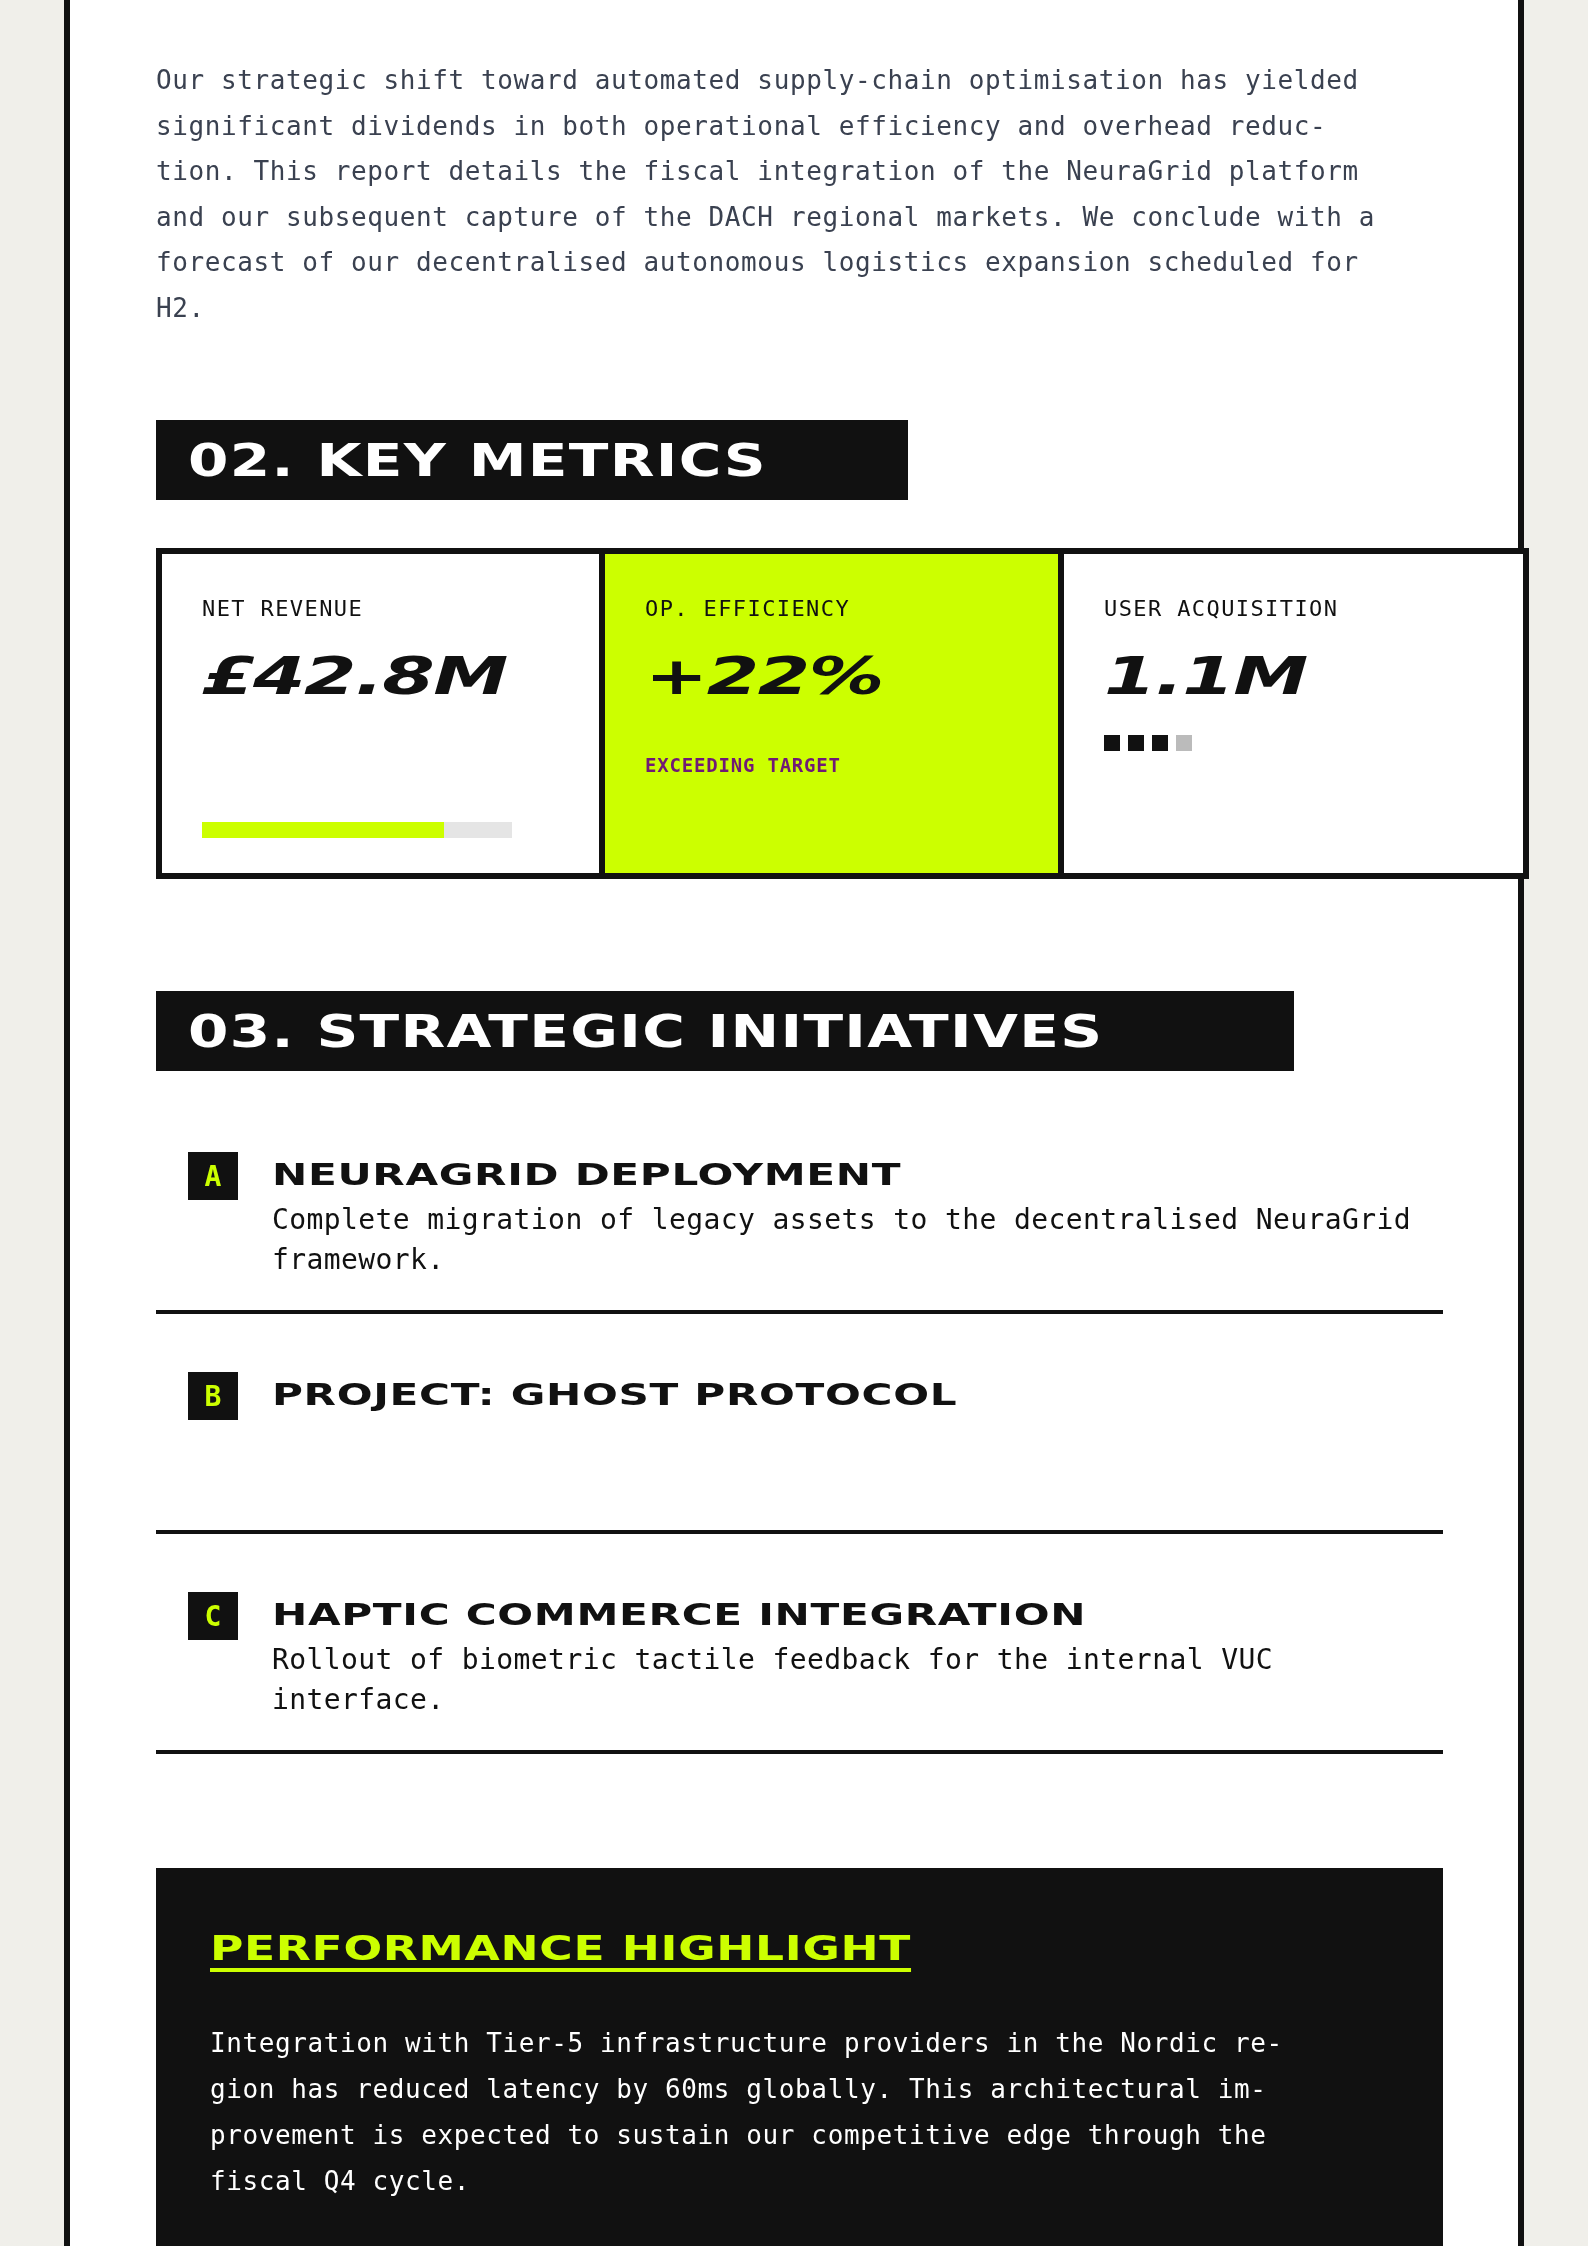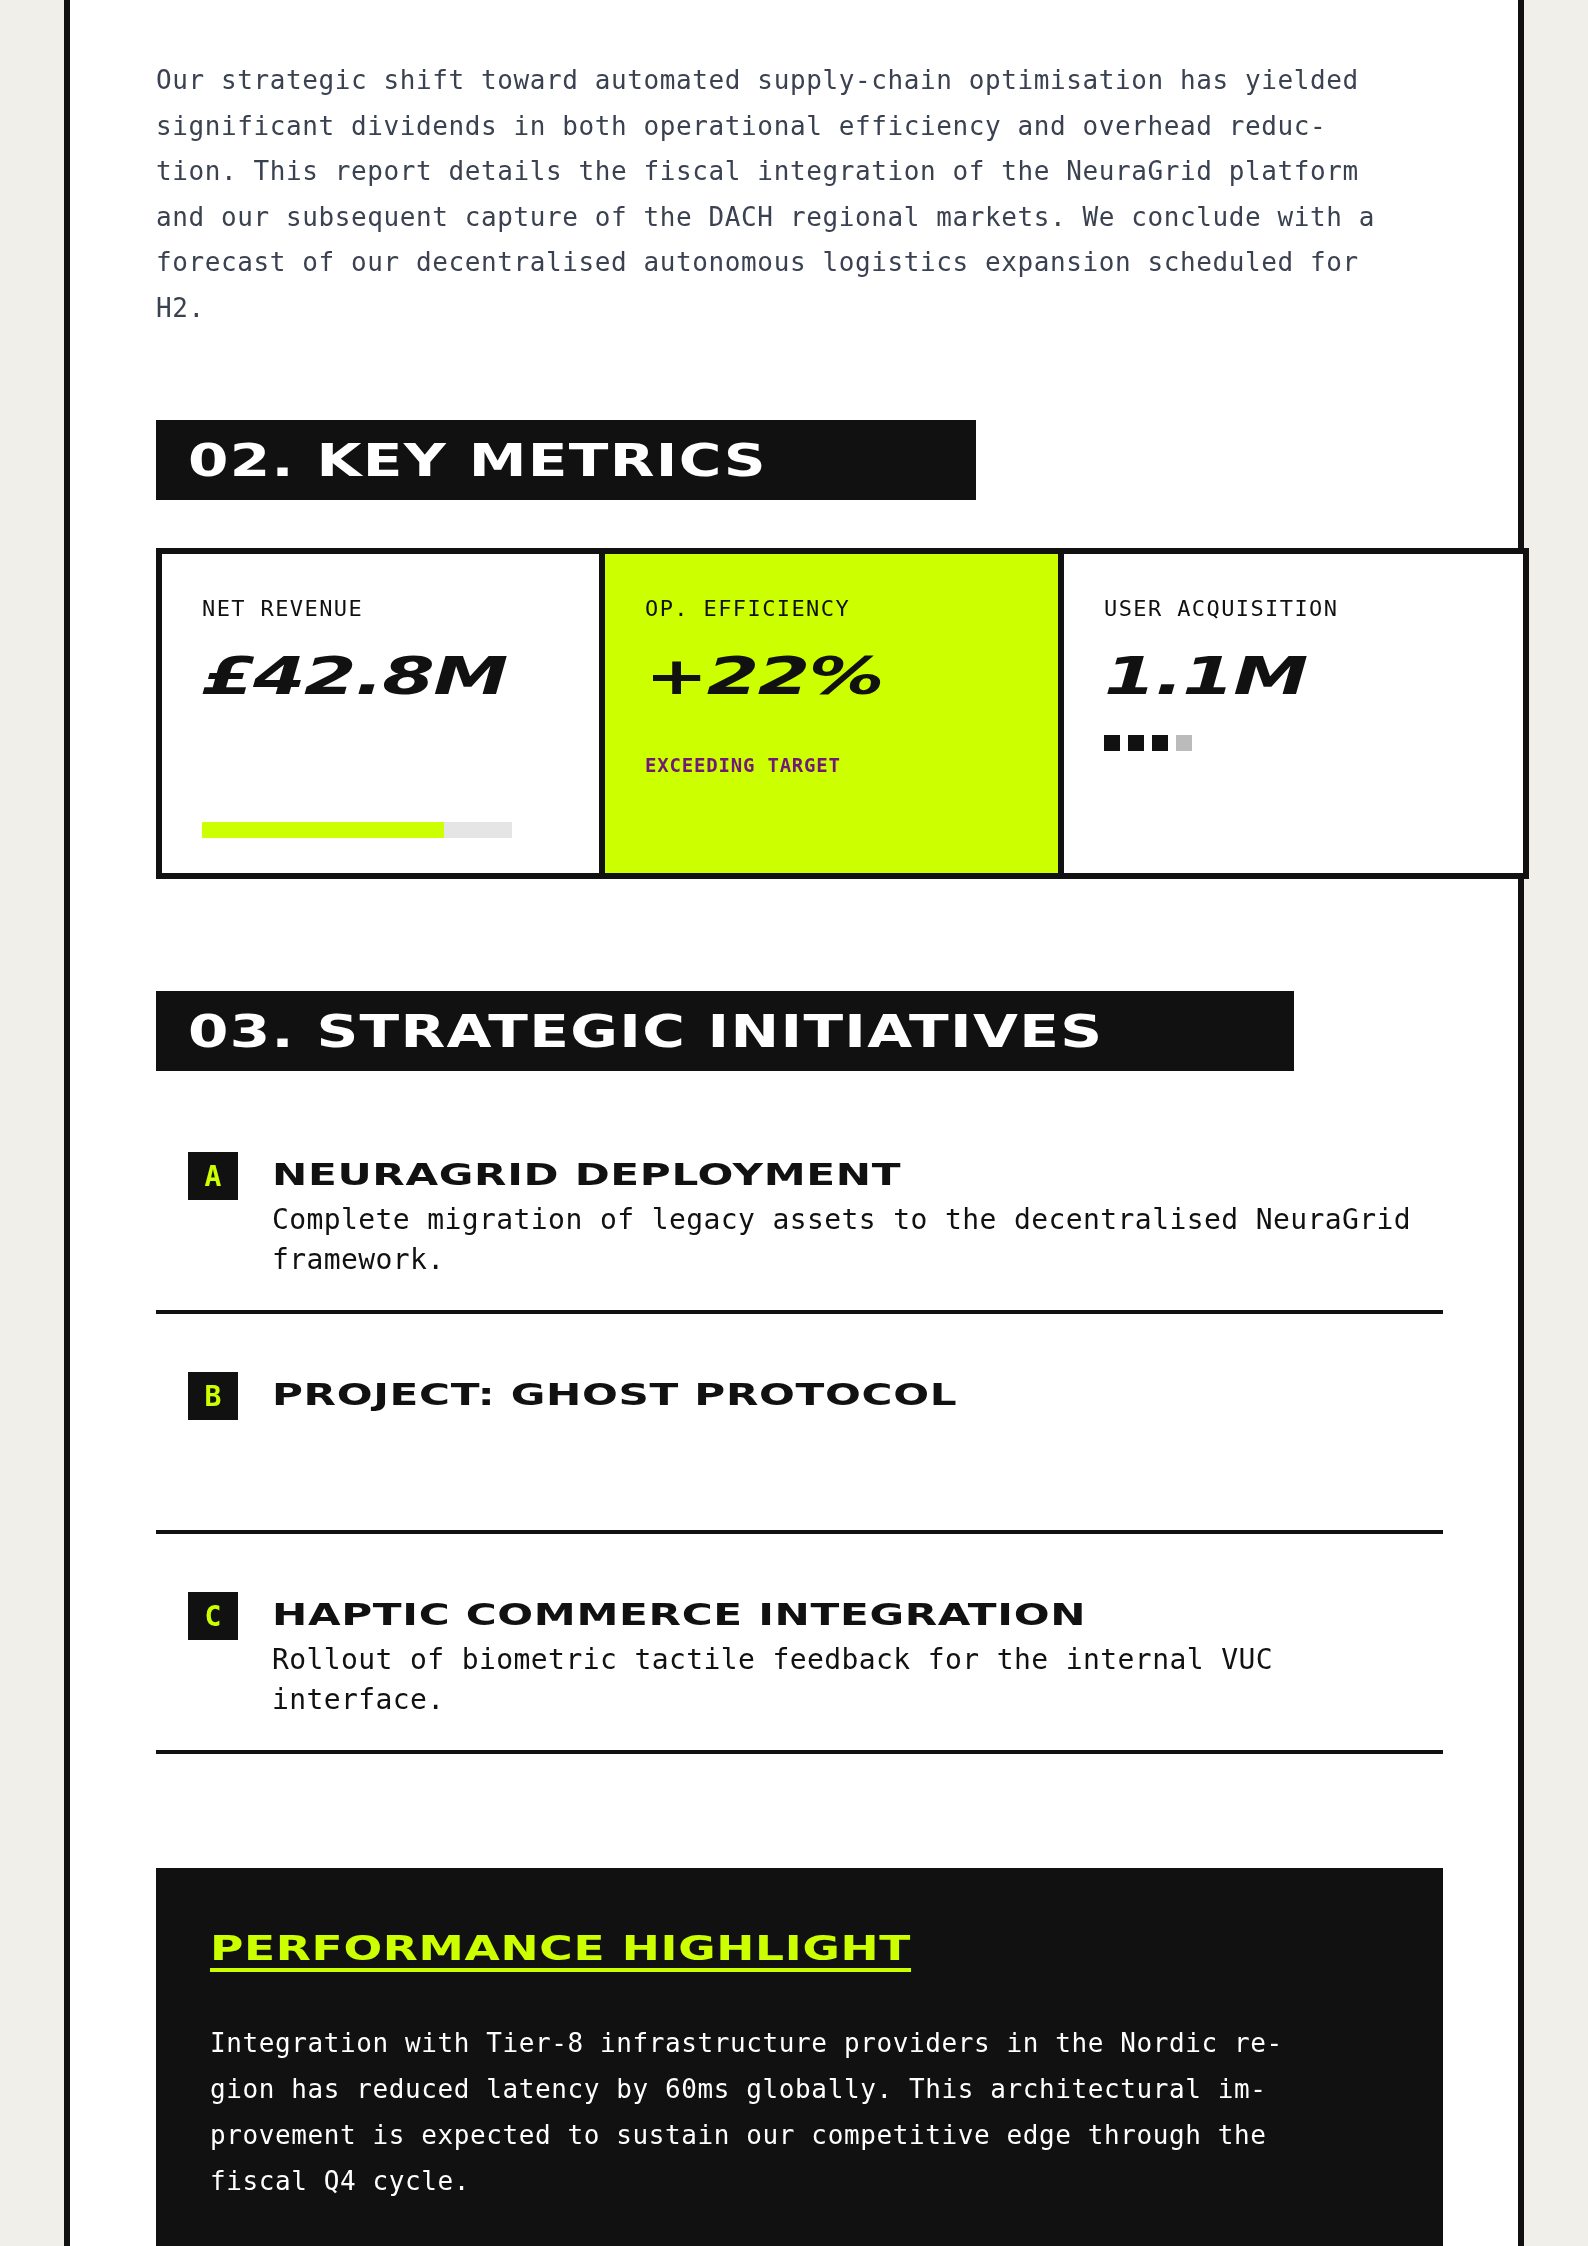--- a/index.html
+++ b/index.html
@@ -61,21 +61,21 @@
       padding-left: 32px;
       overflow: hidden;
     }
     .section-header .display {
       font-size: 44px;
       letter-spacing: 1px;
       display: inline-block;
       transform: scaleX(1.32);
       white-space: nowrap;
     }
-    #sec-metrics { top: 420px; width: 820px; }
+    #sec-metrics { top: 420px; width: 752px; }
     #sec-initiatives { top: 991px; width: 1138px; }
 
     
     .metric-card {
       position: absolute;
       top: 548px;
       width: 471px;
       height: 331px;
       border: 6px solid #111111;
       background: #ffffff;
@@ -277,20 +277,20 @@
     <div class="initiative" id="init-2">
       <div class="init-badge mono">C</div>
       <div class="init-title display" style="transform-origin:left top;">HAPTIC COMMERCE INTEGRATION</div>
       <div class="init-desc mono">Rollout of biometric tactile feedback for the internal VUC interface.</div>
     </div>
 
     <div class="highlight">
       <div class="highlight-title-wrap">
         <span class="highlight-title display">PERFORMANCE HIGHLIGHT</span>
       </div>
-      <p class="highlight-body mono">Integration with Tier-8 infrastructure providers in the Nordic re-
+      <p class="highlight-body mono">Integration with Tier-5 infrastructure providers in the Nordic re-
 gion has reduced latency by 60ms globally. This architectural im-
 provement is expected to sustain our competitive edge through the
 fiscal Q4 cycle.</p>
     </div>
 
   </div>
 </div>
 
 </body></html>

